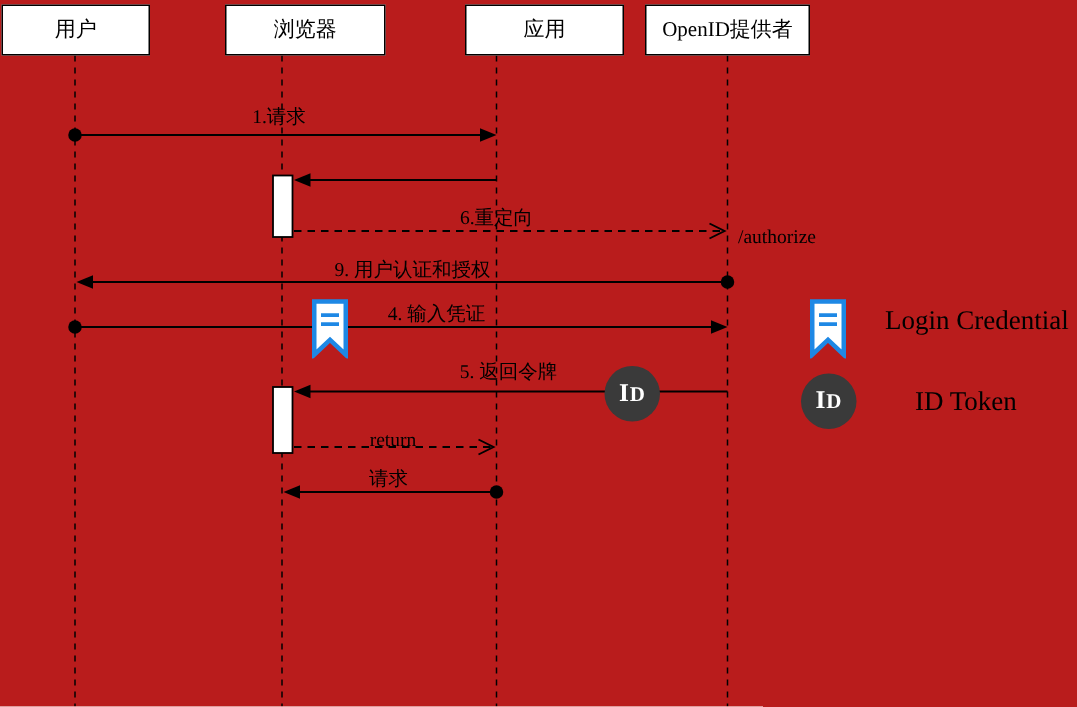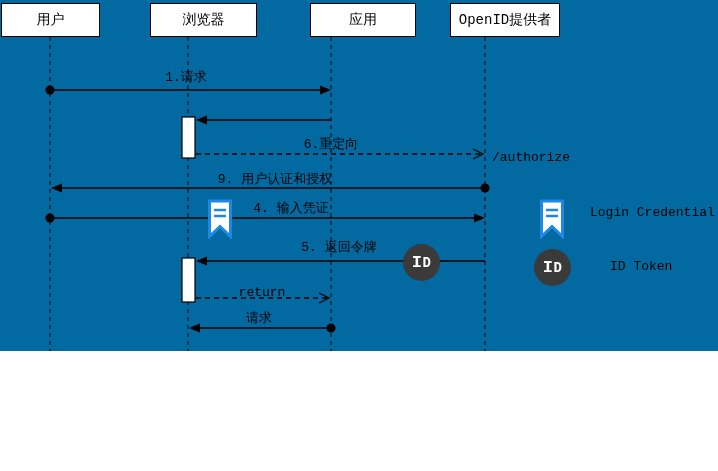--- a/index.html
+++ b/index.html
@@ -1,37 +1,37 @@
 <!DOCTYPE html>
 <html><head>
 <meta charset="utf-8">
 <style>
   html,body{margin:0;padding:0;background:#fff;}
   .canvas{
     position:relative;
-    width:718px;height:351px;
-    background:#0369a1;
-    font-family:Liberation Mono, monospace;
+    width:718px;height:471px;
+    background:#b91c1c;
+    font-family:Liberation Serif, serif;
     color:#000;
     overflow:hidden;
   }
   .layer{position:absolute;left:0;top:0;}
   .actor-box{
     position:absolute;top:3px;height:34px;
     background:#fff;border:1px solid #000;
     display:flex;align-items:center;justify-content:center;
     font-size:14px;white-space:nowrap;box-sizing:border-box;
   }
   .msg-label{
     position:absolute;font-size:13px;line-height:14px;white-space:nowrap;
     background:transparent;
   }
   .msg-label.centered{transform:translateX(-50%);}
   .legend-label{
-    position:absolute;font-size:13px;line-height:14px;white-space:nowrap;
+    position:absolute;font-size:18px;line-height:14px;white-space:nowrap;
   }
   .bookmark-icon{position:absolute;width:26px;height:40px;}
   .id-badge{
     position:absolute;width:37px;height:37px;border-radius:50%;
     background:#3A3A3A;
     display:flex;align-items:center;justify-content:center;
   }
   .id-text{
     display:block;color:#fff;font-weight:bold;font-size:14px;
     letter-spacing:0.5px;line-height:18px;
@@ -102,21 +102,21 @@
 
   <div class="actor-box" style="left:1px;width:99px;">
     <span>用户</span>
   </div>
   <div class="actor-box" style="left:134px;width:107px;margin-left:16px;">
     <span>浏览器</span>
   </div>
   <div class="actor-box" style="left:278px;width:106px;margin-left:32px;">
     <span>应用</span>
   </div>
-  <div class="actor-box" style="left:430px;width:110px;margin-left:20px;">
+  <div class="actor-box" style="left:430px;width:110px;">
     <span>OpenID提供者</span>
   </div>
 
   <div class="msg-label centered" style="left:186px;top:71px;">1.请求</div>
   <div class="msg-label centered" style="left:331px;top:138px;">6.重定向</div>
   <div class="msg-label" style="left:492px;top:151px;">/authorize</div>
   <div class="msg-label centered" style="left:275px;top:173px;">9. 用户认证和授权</div>
   <div class="msg-label centered" style="left:271px;top:202px;margin-left:20px;">4. 输入凭证</div>
   <div class="msg-label centered" style="left:339px;top:241px;">5. 返回令牌</div>
   <div class="msg-label centered" style="left:262px;top:286px;">return</div>

